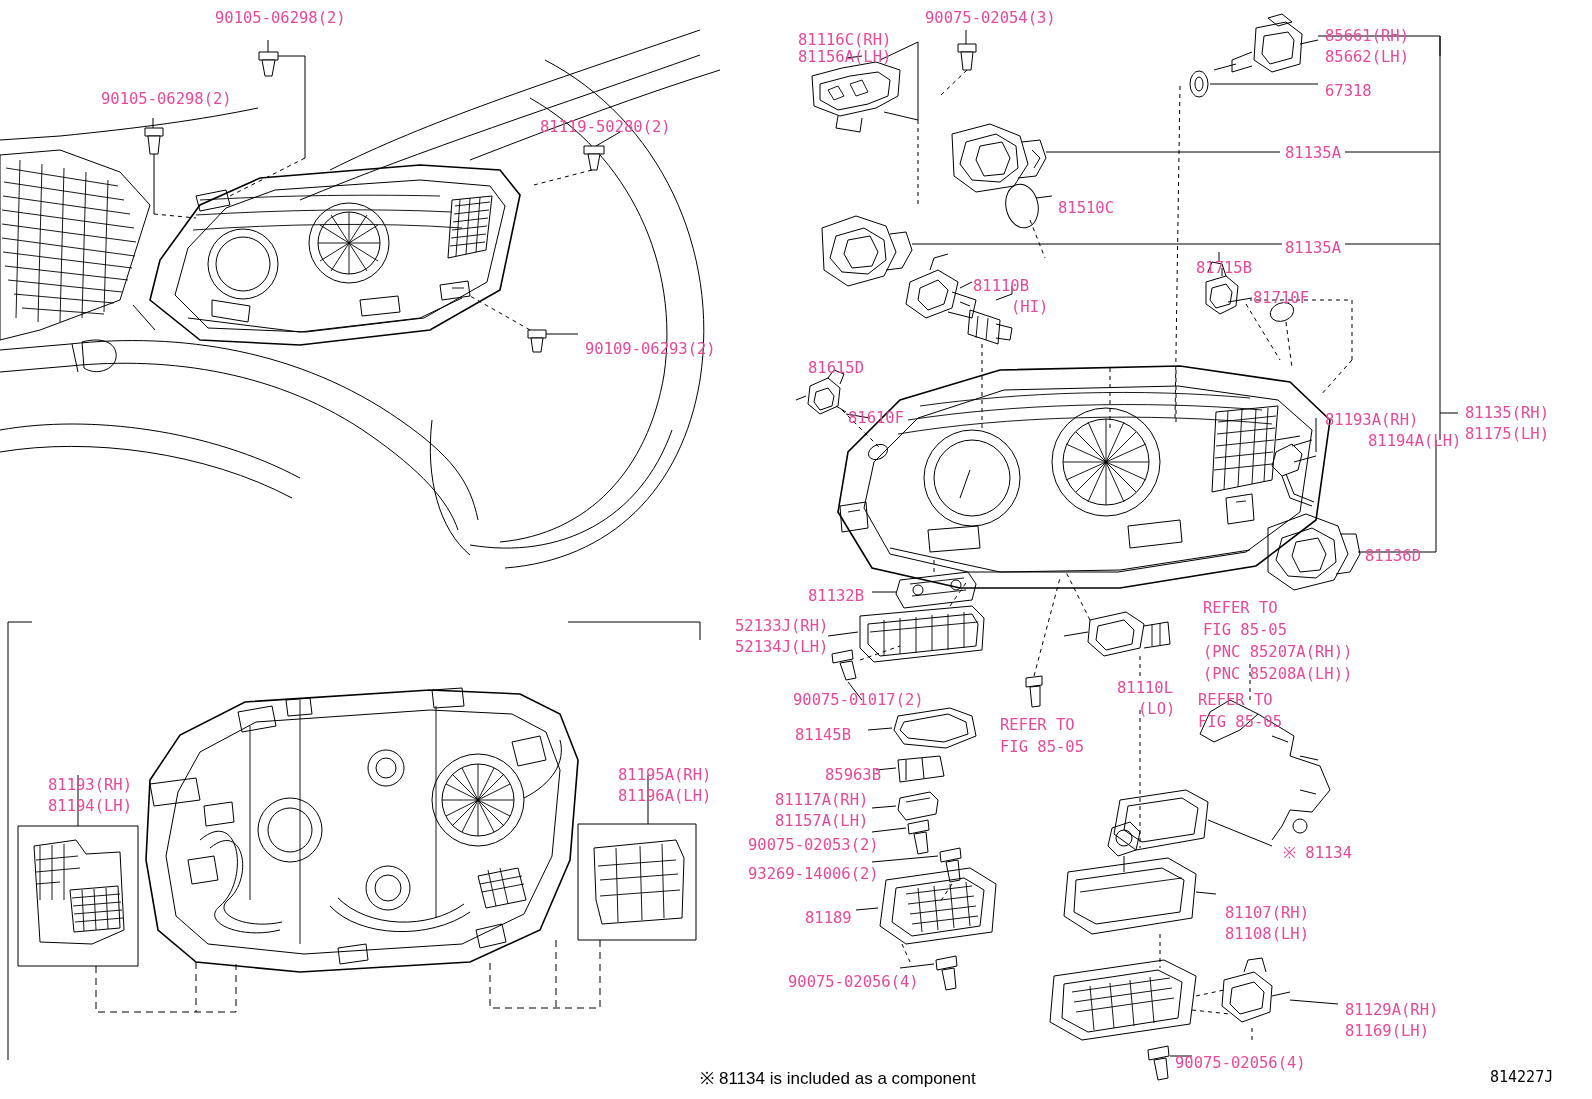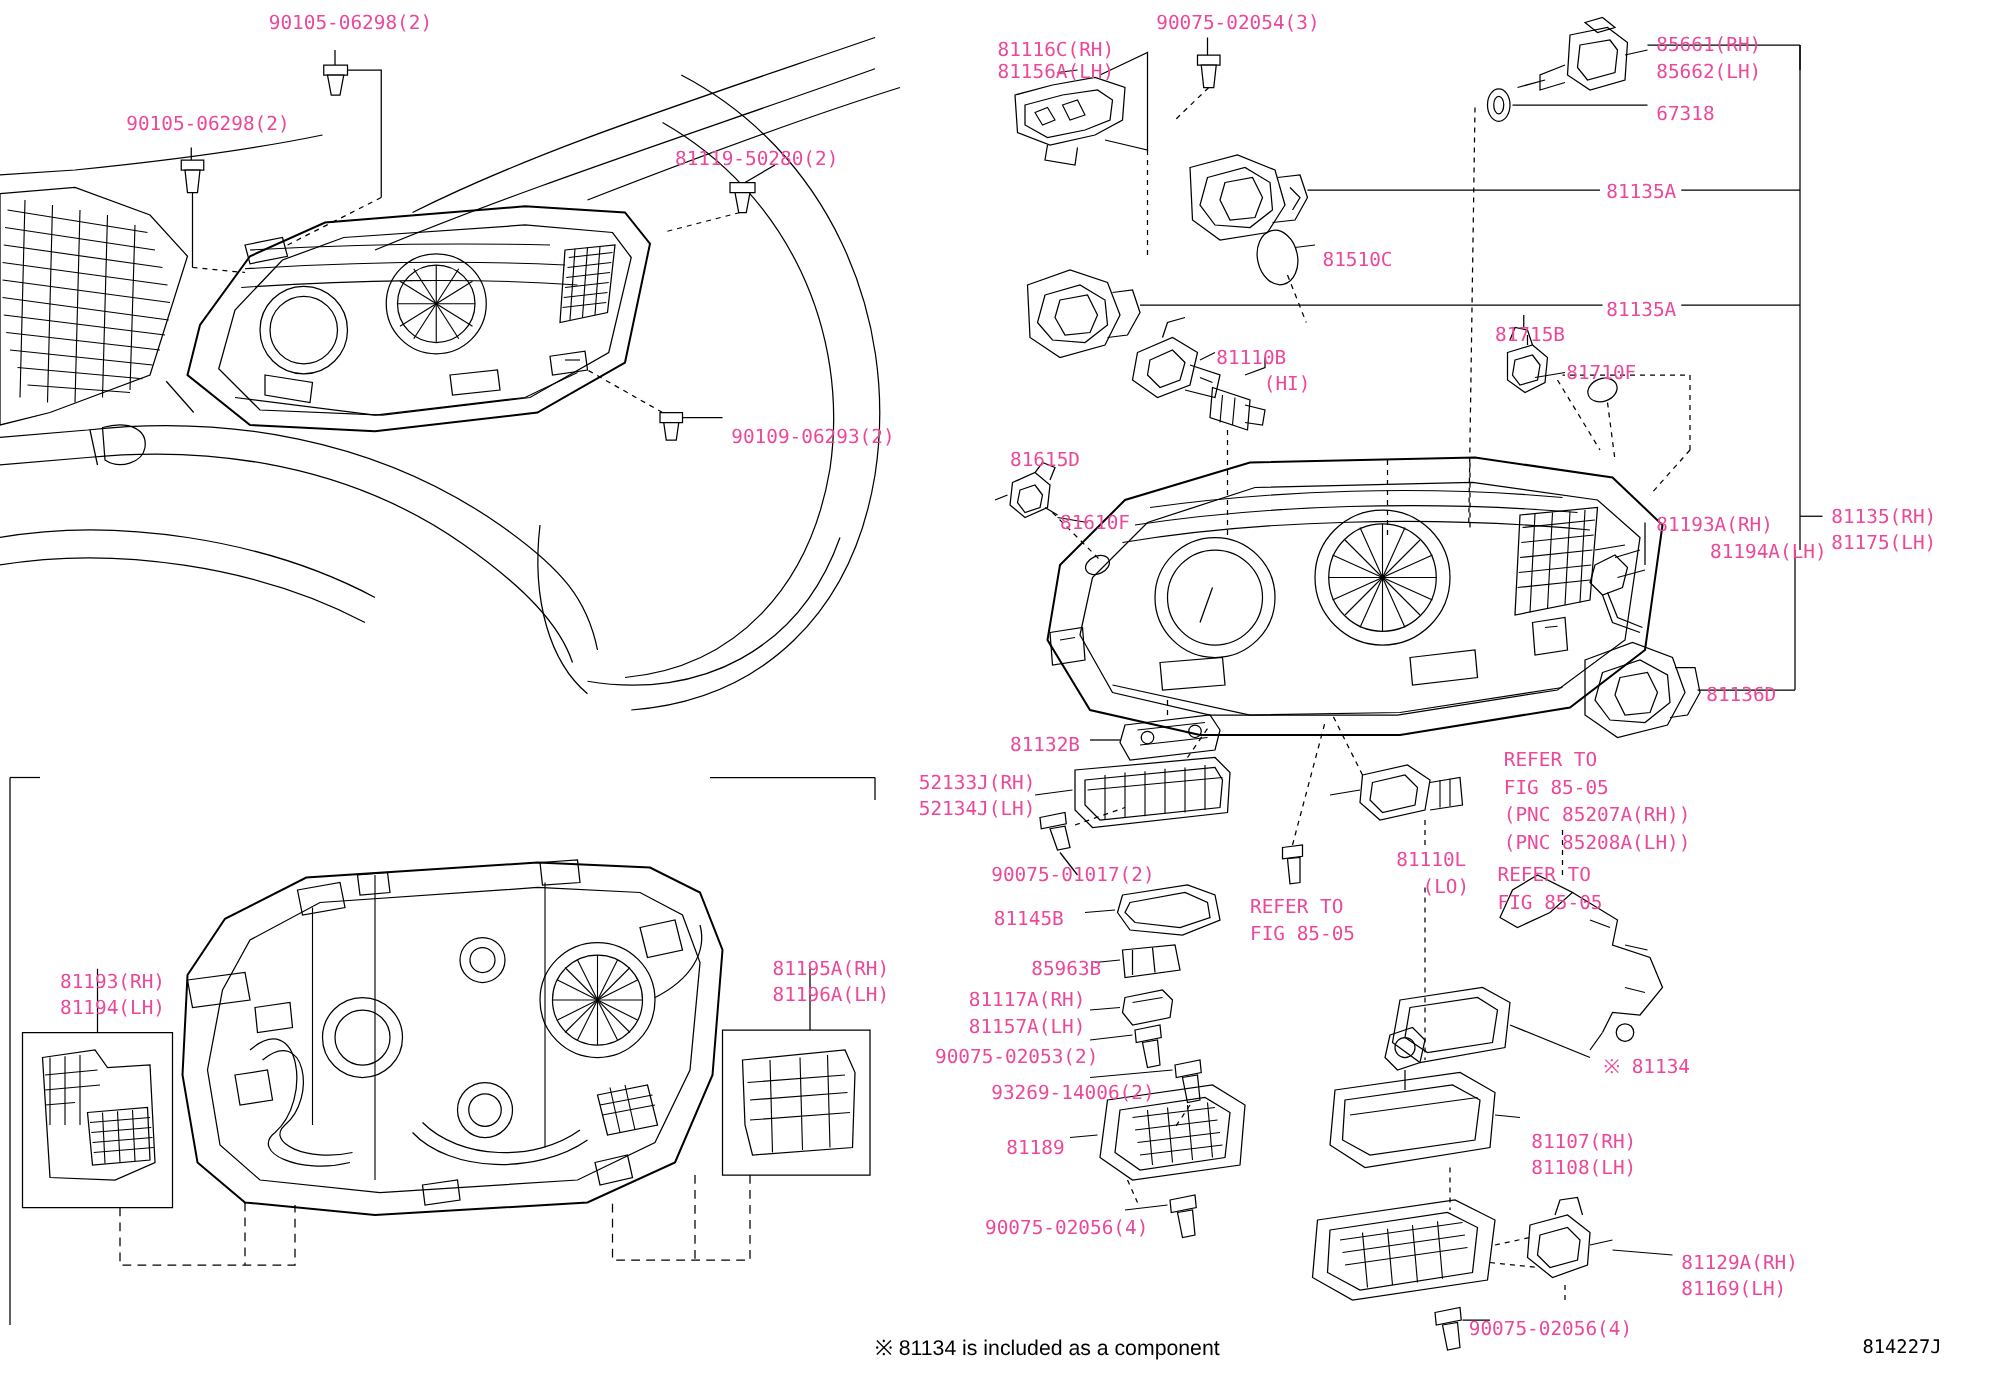--- a/index.html
+++ b/index.html
@@ -617,21 +617,21 @@
       <div class="lbl" style="left: 1365px; top: 546px;">81136D</div>
       <div class="lbl" style="left: 808px; top: 586px;">81132B</div>
       <div class="lbl" style="left: 735px; top: 616px;">52133J(RH)</div>
       <div class="lbl" style="left: 735px; top: 637px;">52134J(LH)</div>
       <div class="lbl" style="left: 793px; top: 690px;">90075-01017(2)</div>
       <div class="lbl" style="left: 795px; top: 725px;">81145B</div>
       <div class="lbl" style="left: 825px; top: 765px;">85963B</div>
       <div class="lbl" style="left: 775px; top: 790px;">81117A(RH)</div>
       <div class="lbl" style="left: 775px; top: 811px;">81157A(LH)</div>
       <div class="lbl" style="left: 748px; top: 835px;">90075-02053(2)</div>
-      <div class="lbl" style="left: 748px; top: 864px; margin-left: 45px;">93269-14006(2)</div>
+      <div class="lbl" style="left: 748px; top: 864px;">93269-14006(2)</div>
       <div class="lbl" style="left: 805px; top: 908px;">81189</div>
       <div class="lbl" style="left: 788px; top: 972px;">90075-02056(4)</div>
       <div class="lbl" style="left: 1117px; top: 678px;">81110L</div>
       <div class="lbl" style="left: 1138px; top: 699px;">(LO)</div>
       <div class="lbl" style="left: 1283px; top: 843px;">※ 81134</div>
       <div class="lbl" style="left: 1225px; top: 903px;">81107(RH)</div>
       <div class="lbl" style="left: 1225px; top: 924px;">81108(LH)</div>
       <div class="lbl" style="left: 1345px; top: 1000px;">81129A(RH)</div>
       <div class="lbl" style="left: 1345px; top: 1021px;">81169(LH)</div>
       <div class="lbl" style="left: 1175px; top: 1053px;">90075-02056(4)</div>

